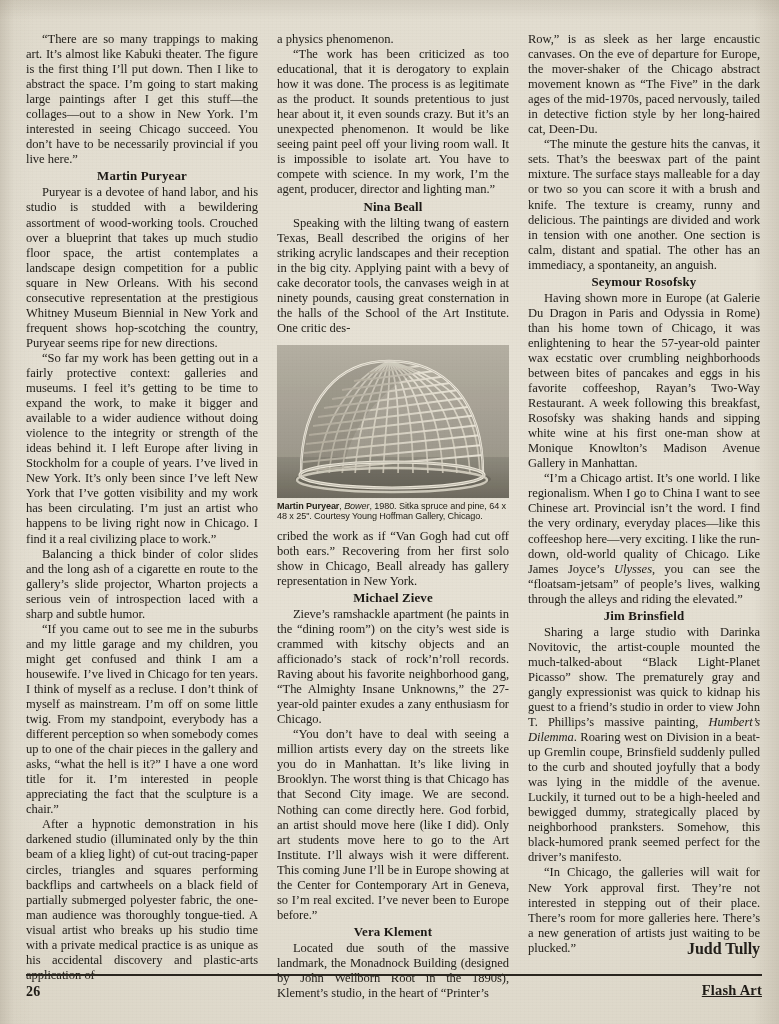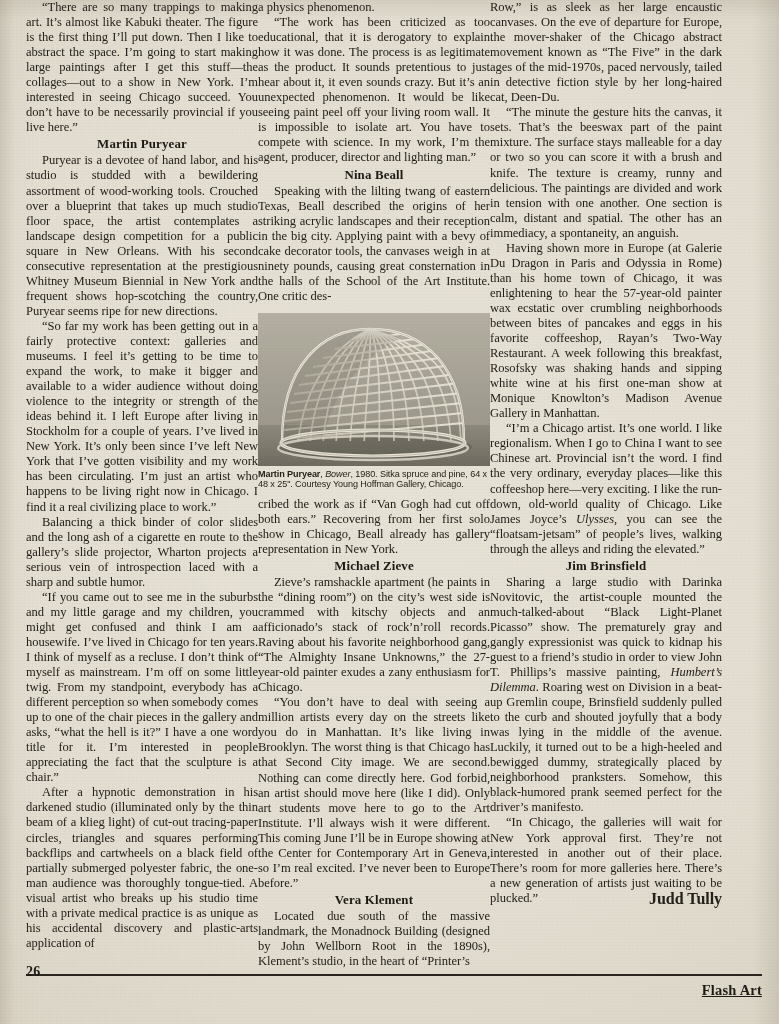--- a/index.html
+++ b/index.html
@@ -32,24 +32,25 @@
     pointer-events: none;
     opacity: .30;
     background-image:
       repeating-linear-gradient(0deg, rgba(90,80,62,.045) 0px, rgba(90,80,62,.045) 1px, rgba(255,255,255,0) 1px, rgba(255,255,255,0) 3px),
       repeating-linear-gradient(90deg, rgba(90,80,62,.035) 0px, rgba(90,80,62,.035) 1px, rgba(255,255,255,0) 1px, rgba(255,255,255,0) 4px);
   }
 
   .content {
     position: absolute;
     left: 26px;
-    top: 0;
+    top: 32px;
     width: 735px;
     height: 944px;
     display: flex;
+    gap: 19px;
   }
 
   .col {
     width: 232px;
     position: relative;
   }
 
   p.body {
     margin: 0;
     font-size: 12.55px;
@@ -110,21 +111,21 @@
     position: absolute;
     left: 26px;
     top: 974px;
     width: 736px;
     height: 2px;
     background: #2a261f;
   }
   .page-num {
     position: absolute;
     left: 26px;
-    top: 964px;
+    top: 984px;
     font-size: 14px;
     font-weight: bold;
     color: #1e1b16;
     letter-spacing: 0.3px;
   }
   .masthead {
     position: absolute;
     right: 17px;
     top: 982px;
     font-size: 14.5px;
@@ -237,25 +238,26 @@
       <h2 class="artist">Michael Zieve</h2>
       <p class="body">Zieve’s ramshackle apartment (he paints in the “dining room”) on the city’s west side is crammed with kitschy objects and an afficionado’s stack of rock’n’roll records. Raving about his favorite neighborhood gang, “The Almighty Insane Unknowns,” the 27-year-old painter exudes a zany enthusiasm for Chicago.</p>
       <p class="body">“You don’t have to deal with seeing a million artists every day on the streets like you do in Manhattan. It’s like living in Brooklyn. The worst thing is that Chicago has that Second City image. We are second. Nothing can come directly here. God forbid, an artist should move here (like I did). Only art students move here to go to the Art Institute. I’ll always wish it were different. This coming June I’ll be in Europe showing at the Center for Contemporary Art in Geneva, so I’m real excited. I’ve never been to Europe before.”</p>
       <h2 class="artist">Vera Klement</h2>
       <p class="body">Located due south of the massive landmark, the Monadnock Building (designed by John Wellborn Root in the 1890s), Klement’s studio, in the heart of “Printer’s</p>
     </div>
 
     <div class="col">
       <p class="body noindent">Row,” is as sleek as her large encaustic canvases. On the eve of departure for Europe, the mover-shaker of the Chicago abstract movement known as “The Five” in the dark ages of the mid-1970s, paced nervously, tailed in detective fiction style by her long-haired cat, Deen-Du.</p>
       <p class="body">“The minute the gesture hits the canvas, it sets. That’s the beeswax part of the paint mixture. The surface stays malleable for a day or two so you can score it with a brush and knife. The texture is creamy, runny and delicious. The paintings are divided and work in tension with one another. One section is calm, distant and spatial. The other has an immediacy, a spontaneity, an anguish.</p>
+      <h2 class="artist">Seymour Rosofsky</h2>
       <p class="body">Having shown more in Europe (at Galerie Du Dragon in Paris and Odyssia in Rome) than his home town of Chicago, it was enlightening to hear the 57-year-old painter wax ecstatic over crumbling neighborhoods between bites of pancakes and eggs in his favorite coffeeshop, Rayan’s Two-Way Restaurant. A week following this breakfast, Rosofsky was shaking hands and sipping white wine at his first one-man show at Monique Knowlton’s Madison Avenue Gallery in Manhattan.</p>
       <p class="body"><span>“I’m a Chicago artist. It’s one world. I like regionalism. When I go to China I want to see Chinese art. Provincial isn’t the word. I find the very ordinary, everyday places—like this coffeeshop here—very exciting. I like the run-down, old-world quality of Chicago. Like James Joyce’s </span><em class="ital">Ulysses</em><span>, you can see the “floatsam-jetsam” of people’s lives, walking through the alleys and riding the elevated.”</span></p>
       <h2 class="artist">Jim Brinsfield</h2>
       <p class="body"><span>Sharing a large studio with Darinka Novitovic, the artist-couple mounted the much-talked-about “Black Light-Planet Picasso” show. The prematurely gray and gangly expressionist was quick to kidnap his guest to a friend’s studio in order to view John T. Phillips’s massive painting, </span><em class="ital">Humbert’s Dilemma</em><span>. Roaring west on Division in a beat-up Gremlin coupe, Brinsfield suddenly pulled to the curb and shouted joyfully that a body was lying in the middle of the avenue. Luckily, it turned out to be a high-heeled and bewigged dummy, strategically placed by neighborhood pranksters. Somehow, this black-humored prank seemed perfect for the driver’s manifesto.</span></p>
-      <p class="body"><span>“In Chicago, the galleries will wait for New York approval first. They’re not interested in another out of their place. There’s room for more galleries here. There’s a new generation of artists just waiting to be plucked.”</span><span class="byline">Judd Tully</span></p>
+      <p class="body"><span>“In Chicago, the galleries will wait for New York approval first. They’re not interested in stepping out of their place. There’s room for more galleries here. There’s a new generation of artists just waiting to be plucked.”</span><span class="byline">Judd Tully</span></p>
     </div>
 
   </div>
 
   <div class="footer-rule"></div>
   <div class="page-num">26</div>
   <div class="masthead">Flash Art</div>
 
   <div class="grain"></div>
 </div>

